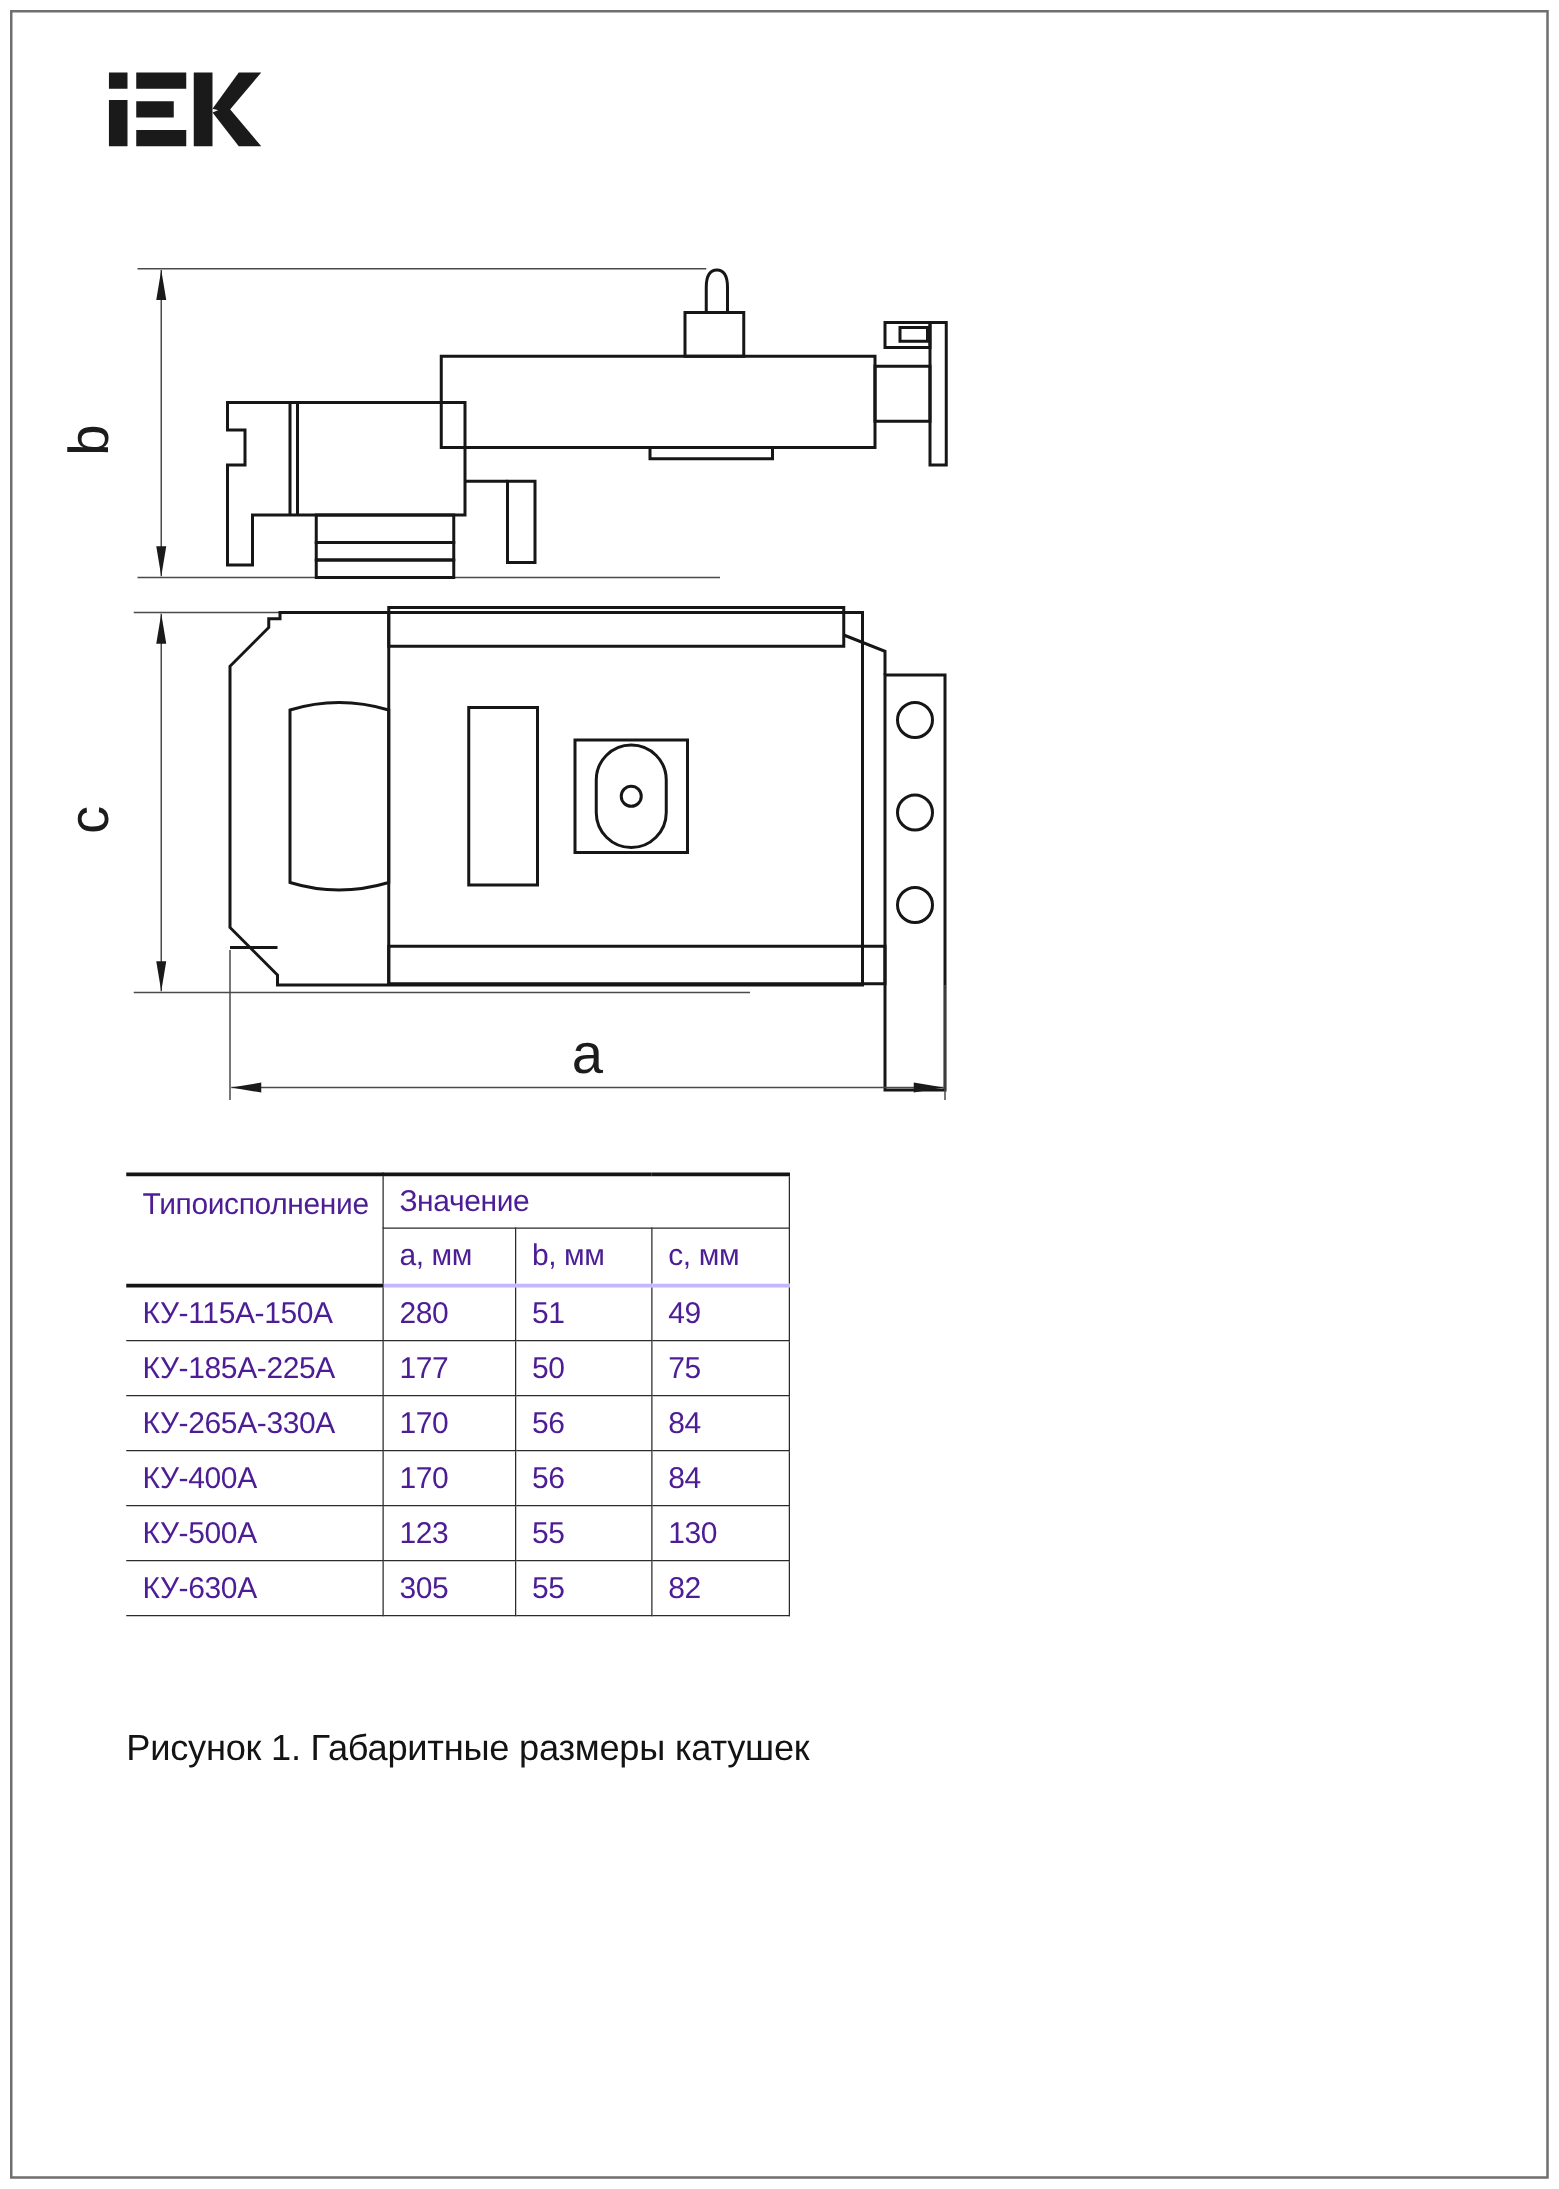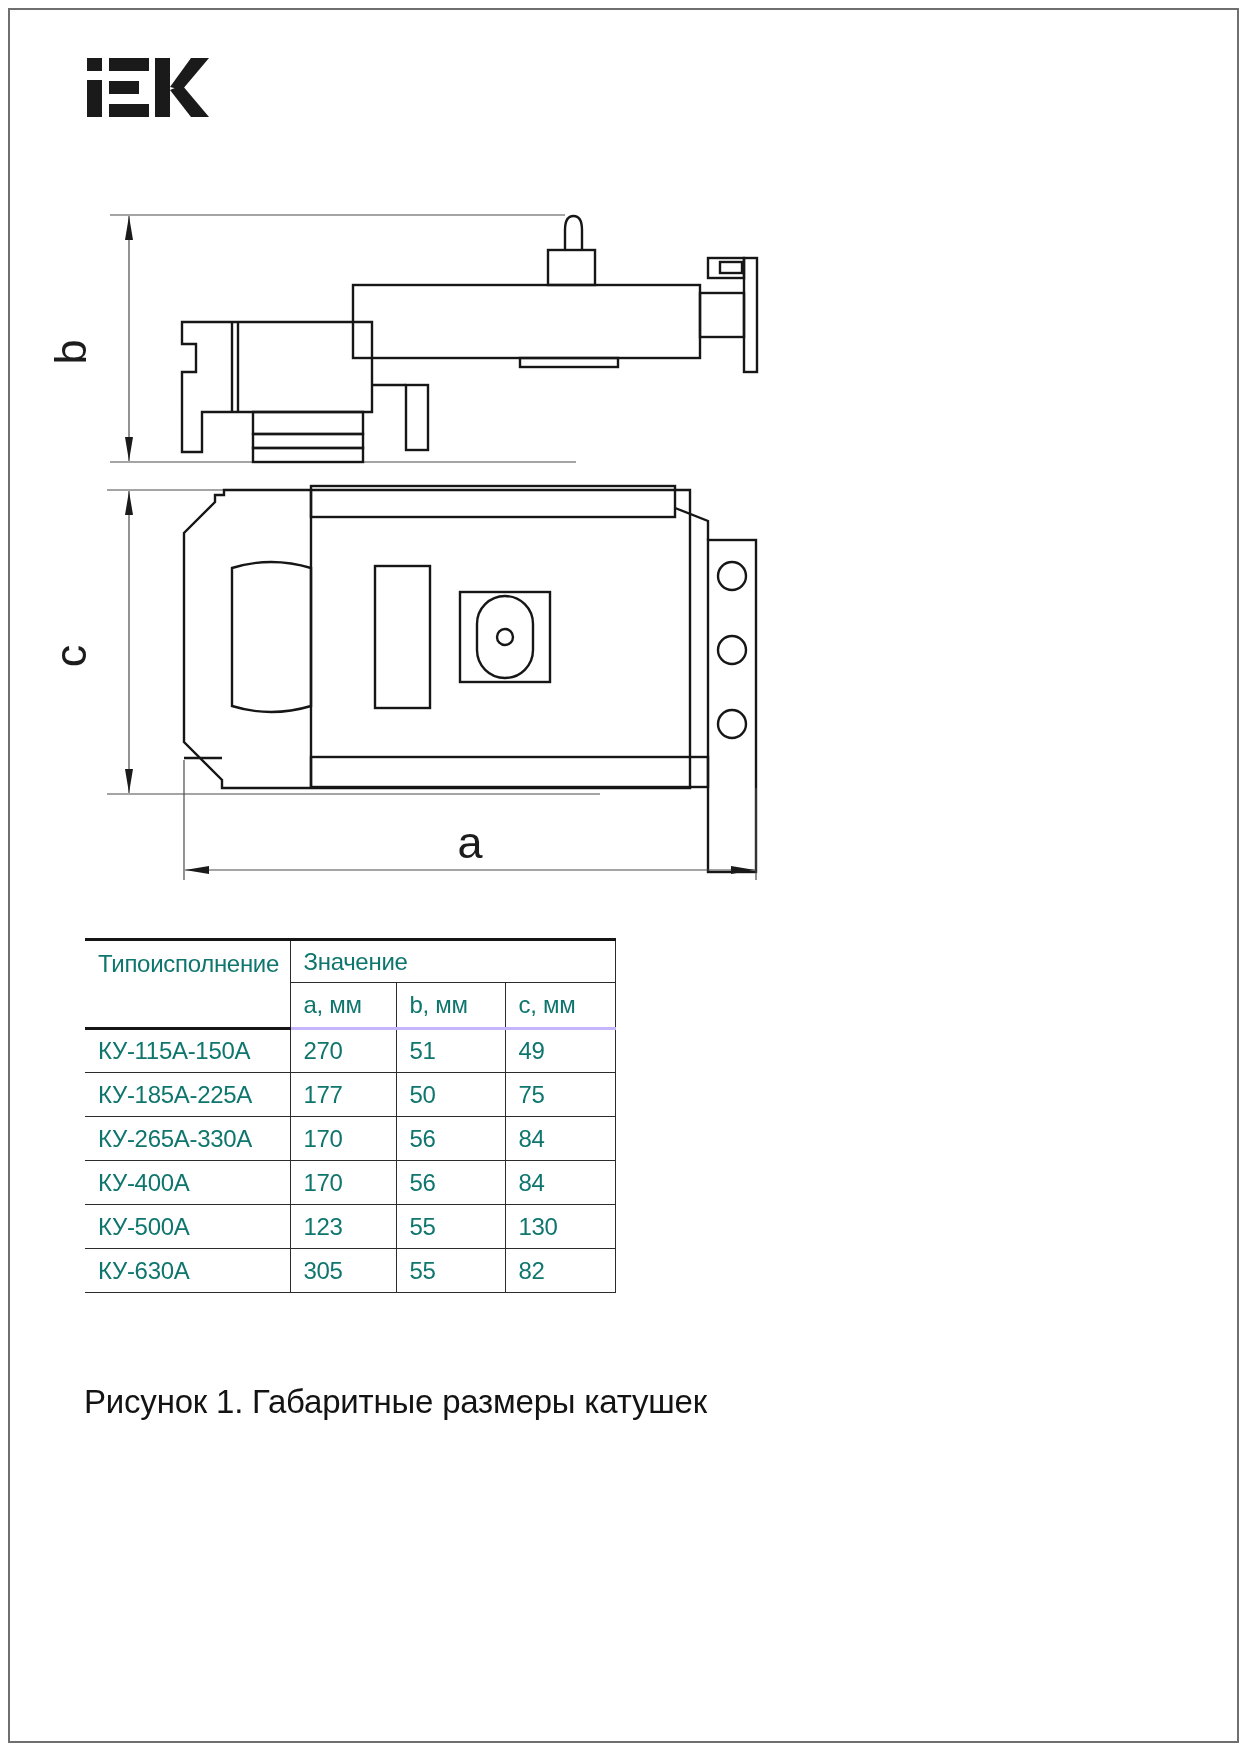--- a/index.html
+++ b/index.html
@@ -9,39 +9,39 @@
   }
   .page-frame{position:absolute;inset:8px;border:2px solid #6f6f6f;pointer-events:none;}
   .logo{position:absolute;left:87px;top:57px;}
   .drawings{position:absolute;left:0;top:0;width:1247px;height:1751px;}
   .obj{fill:none;stroke:#161616;stroke-width:2.4;stroke-linejoin:miter;}
   .thin{stroke:#4a4a4a;stroke-width:1.2;fill:none;}
   .arr{fill:#1a1a1a;stroke:none;}
   .dimlbl{font-family:"Liberation Sans",sans-serif;font-size:45px;fill:#1c1c1c;}
   
   .dims-table{
-    position:absolute;left:85px;top:938px;width:530px;
+    position:absolute;left:101px;top:938px;width:530px;
     border-collapse:collapse;table-layout:fixed;
-    font-size:24px;color:#0f766e;letter-spacing:-0.3px;
+    font-size:24px;color:#4c1d95;letter-spacing:-0.3px;
   }
   .dims-table td,.dims-table th{
     font-weight:normal;text-align:left;vertical-align:middle;
     border-right:1.6px solid #2b2b2b;border-bottom:1.6px solid #2b2b2b;
     padding:0 0 0 13px;white-space:nowrap;
   }
   .dims-table{border-top:3px solid #151515;}
   .dims-table .hdr-type{vertical-align:top;padding-top:9px;border-bottom:3px solid #151515;}
   .dims-table .hdr-value{border-bottom:1.6px solid #2b2b2b;margin-top:26px;}
   .dims-table .subhdr td{border-bottom:3px solid #c4b5fd;}
   .row-h1{height:43px;}
   .row-h2{height:46px;}
   .row-d{height:44px;}
   .caption{
-    position:absolute;left:84px;top:1383px;
-    font-size:33px;color:#131313;letter-spacing:-0.2px;
+    position:absolute;left:101px;top:1383px;
+    font-size:29px;color:#131313;letter-spacing:-0.2px;
   }
 </style>
 </head>
 <body>
 
 <div class="page-frame"></div>
 
 <svg class="logo" width="122" height="62" viewBox="0 0 122 62" aria-label="IEK">
   <g fill="#1a1a1a">
     <rect x="0" y="1" width="15" height="13"></rect>
@@ -142,21 +142,21 @@
     </tr>
     <tr class="subhdr row-h2">
       <td>a, мм</td>
       <td>b, мм</td>
       <td>c, мм</td>
     </tr>
   </thead>
   <tbody>
   <tr class="row-d">
     <td>КУ-115А-150А</td>
-    <td>270</td>
+    <td>280</td>
     <td>51</td>
     <td>49</td>
   </tr>
 
   <tr class="row-d">
     <td>КУ-185А-225А</td>
     <td>177</td>
     <td>50</td>
     <td>75</td>
   </tr>

